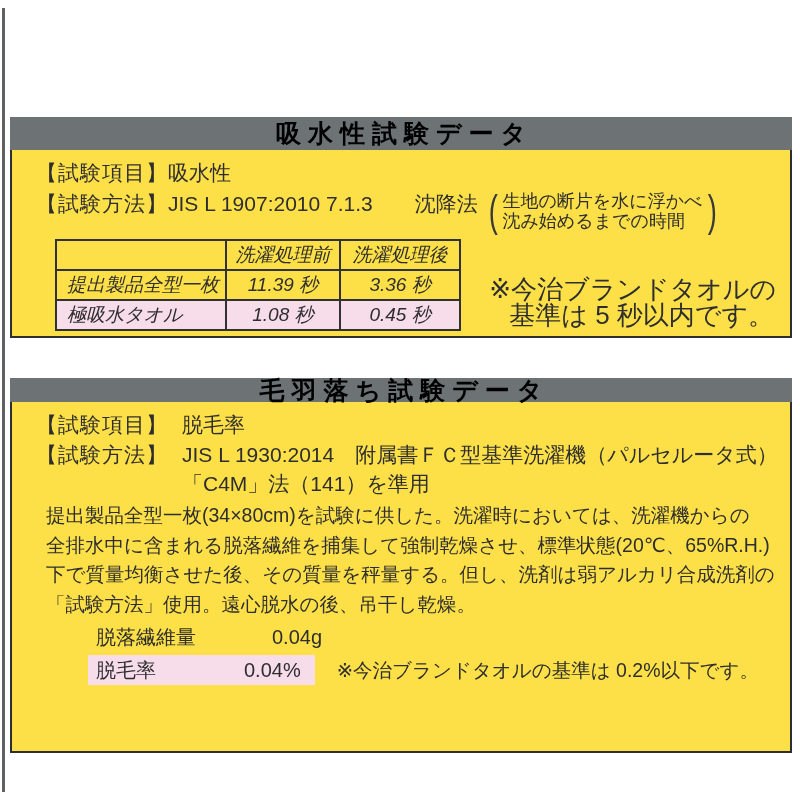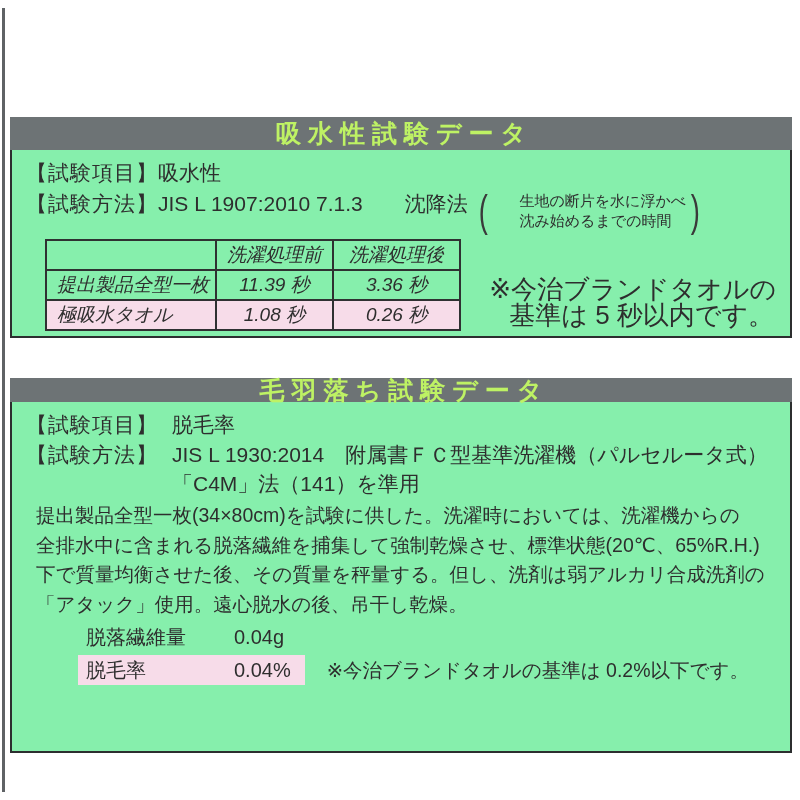--- a/index.html
+++ b/index.html
@@ -8,39 +8,39 @@
     font-family:"Liberation Sans","DejaVu Sans",sans-serif;
     color:#2e2e2e;overflow:hidden;
     -webkit-font-smoothing:antialiased;
   }
   .scan-edge{
     position:absolute;left:2px;top:8px;width:3px;height:784px;
     background:#43474a;opacity:.85;
   }
   .panel{position:absolute;left:10px;width:782px;}
   .panel-title{
-    height:33px;background:#6d7375;color:#bef264;
+    height:33px;background:#6d7375;color:#000000;
     display:flex;align-items:center;justify-content:center;
     font-size:25px;font-weight:bold;letter-spacing:7px;
     box-sizing:border-box;padding-left:7px;
   }
   .panel-body{
-    border:2px solid #2c2e2f;border-top:none;background:#86efac;
-    box-sizing:border-box;padding:8px 14px 0 14px;overflow:hidden;
+    border:2px solid #2c2e2f;border-top:none;background:#fde047;
+    box-sizing:border-box;padding:8px 14px 0 24px;overflow:hidden;
   }
   .line{font-size:21px;line-height:29px;white-space:nowrap;}
   .lbl{letter-spacing:1px;}
   .method-row{display:flex;align-items:flex-start;margin-top:2px;}
   .sink-name{margin-left:42px;}
   .paren-group{display:flex;align-items:center;margin-left:8px;}
   .big-paren{
     font-size:44px;font-weight:300;color:#3a3a3a;line-height:44px;
     transform:scaleX(.62);
   }
-  .paren-lines{font-size:15px;line-height:20px;padding:0 2px;white-space:nowrap;margin-left:27px;}
+  .paren-lines{font-size:18px;line-height:20px;padding:0 2px;white-space:nowrap;}
   .t1-row{display:flex;align-items:center;margin-top:6px;}
   table.abs-table{border-collapse:collapse;margin-left:19px;font-style:italic;}
   table.abs-table th,table.abs-table td{
     border:2px solid #2f3132;font-size:19px;font-weight:normal;
     height:30px;padding:0 6px;box-sizing:border-box;white-space:nowrap;
   }
   table.abs-table td.c,table.abs-table th{text-align:center;}
   table.abs-table td.l{text-align:left;padding-left:10px;}
   .col-name{width:165px;}
   .col-before{width:127px;}
@@ -48,21 +48,21 @@
   tr.hl td{background:#f7dce9;}
   .side-note{
     margin-left:28px;font-size:26px;line-height:26px;
     padding-top:34px;white-space:nowrap;
   }
   .side-note .indent{padding-left:20px;}
   .method2-row{display:flex;align-items:flex-start;margin-top:1px;}
   .method2-col{margin-left:14px;}
   .para{margin:3px 0 0 10px;font-size:19.5px;line-height:29.5px;white-space:nowrap;}
   .data-row{display:flex;align-items:center;font-size:20px;white-space:nowrap;}
-  .fiber-row{margin:4px 0 0 60px;height:28px;}
+  .fiber-row{margin:4px 0 0 60px;height:28px;gap:28px;}
   .rate-row{margin:3px 0 0 52px;height:32px;}
   .pink-box{
     display:flex;align-items:center;background:#f7dce9;
     height:30px;padding:0 14px 0 8px;
   }
   .data-label{display:inline-block;width:148px;}
   .rate-note{margin-left:22px;font-size:19.5px;}
   .item-gap{margin-left:14px;}
 </style>
 </head>
@@ -101,21 +101,21 @@
           <th class="col-after">洗濯処理後</th>
         </tr>
         <tr>
           <td class="l">提出製品全型一枚</td>
           <td class="c">11.39 秒</td>
           <td class="c">3.36 秒</td>
         </tr>
         <tr class="hl">
           <td class="l">極吸水タオル</td>
           <td class="c">1.08 秒</td>
-          <td class="c">0.26 秒</td>
+          <td class="c">0.45 秒</td>
         </tr>
       </tbody>
         </table>
       <div class="side-note">
         <div>※今治ブランドタオルの</div>
         <div class="indent">基準は 5 秒以内です。</div>
       </div>
     </div>
 
   </div>
@@ -134,21 +134,21 @@
       <span class="method2-col">
         <div class="line">JIS L 1930:2014　附属書ＦＣ型基準洗濯機（パルセルータ式）</div>
         <div class="line">「C4M」法（141）を準用</div>
       </span>
     </div>
 
     <div class="para">
       <div>提出製品全型一枚(34×80cm)を試験に供した。洗濯時においては、洗濯機からの</div>
       <div>全排水中に含まれる脱落繊維を捕集して強制乾燥させ、標準状態(20℃、65%R.H.)</div>
       <div>下で質量均衡させた後、その質量を秤量する。但し、洗剤は弱アルカリ合成洗剤の</div>
-      <div>「アタック」使用。遠心脱水の後、吊干し乾燥。</div>
+      <div>「試験方法」使用。遠心脱水の後、吊干し乾燥。</div>
     </div>
 
     <div class="data-row fiber-row">
       <span class="data-label">脱落繊維量</span>
       <span>0.04g</span>
     </div>
 
     <div class="data-row rate-row">
       <span class="pink-box">
         <span class="data-label">脱毛率</span>

